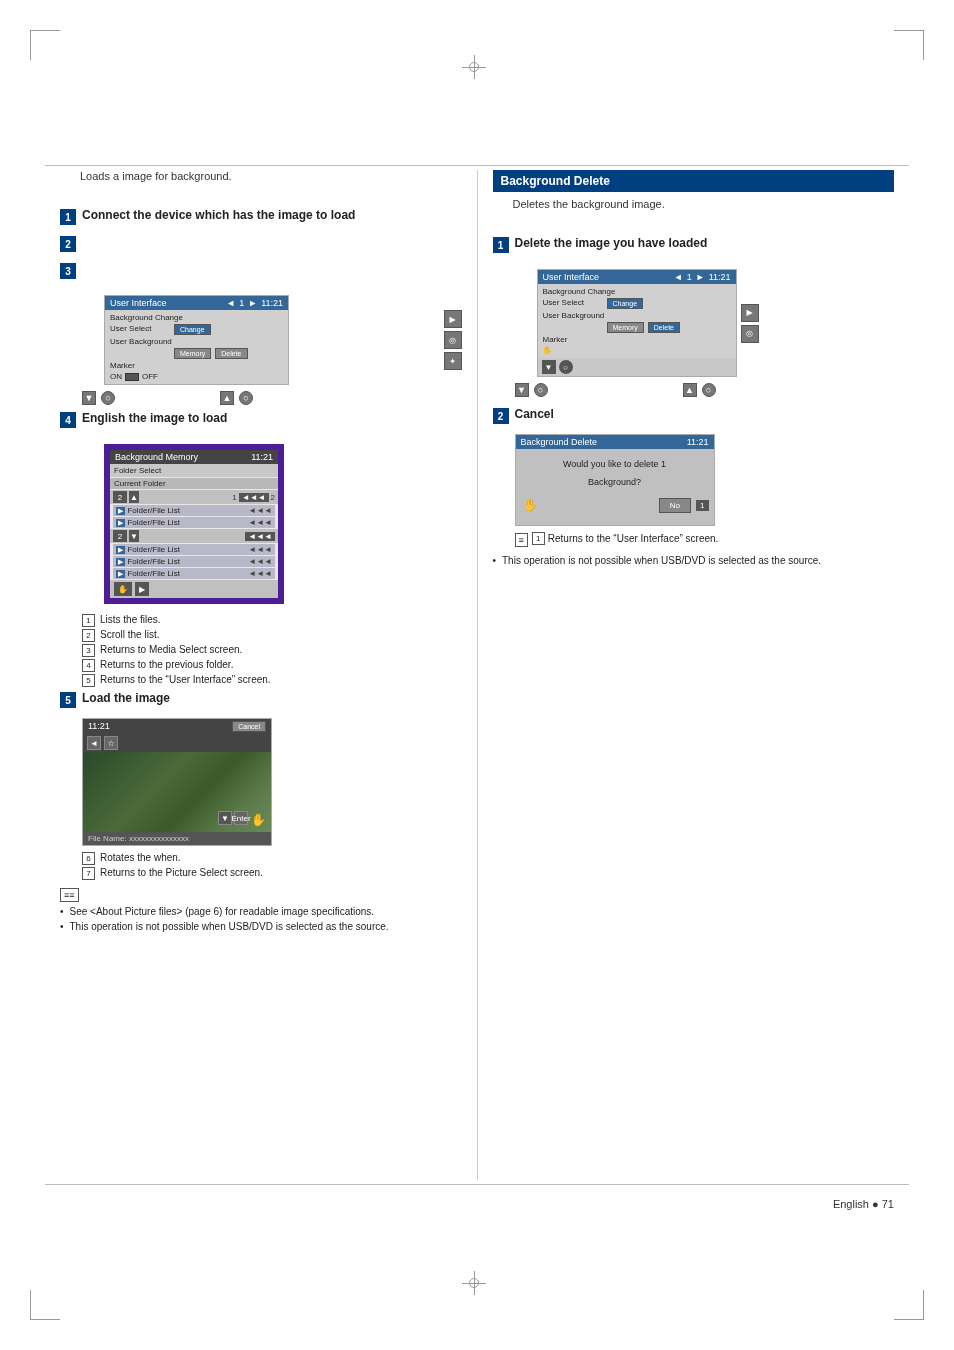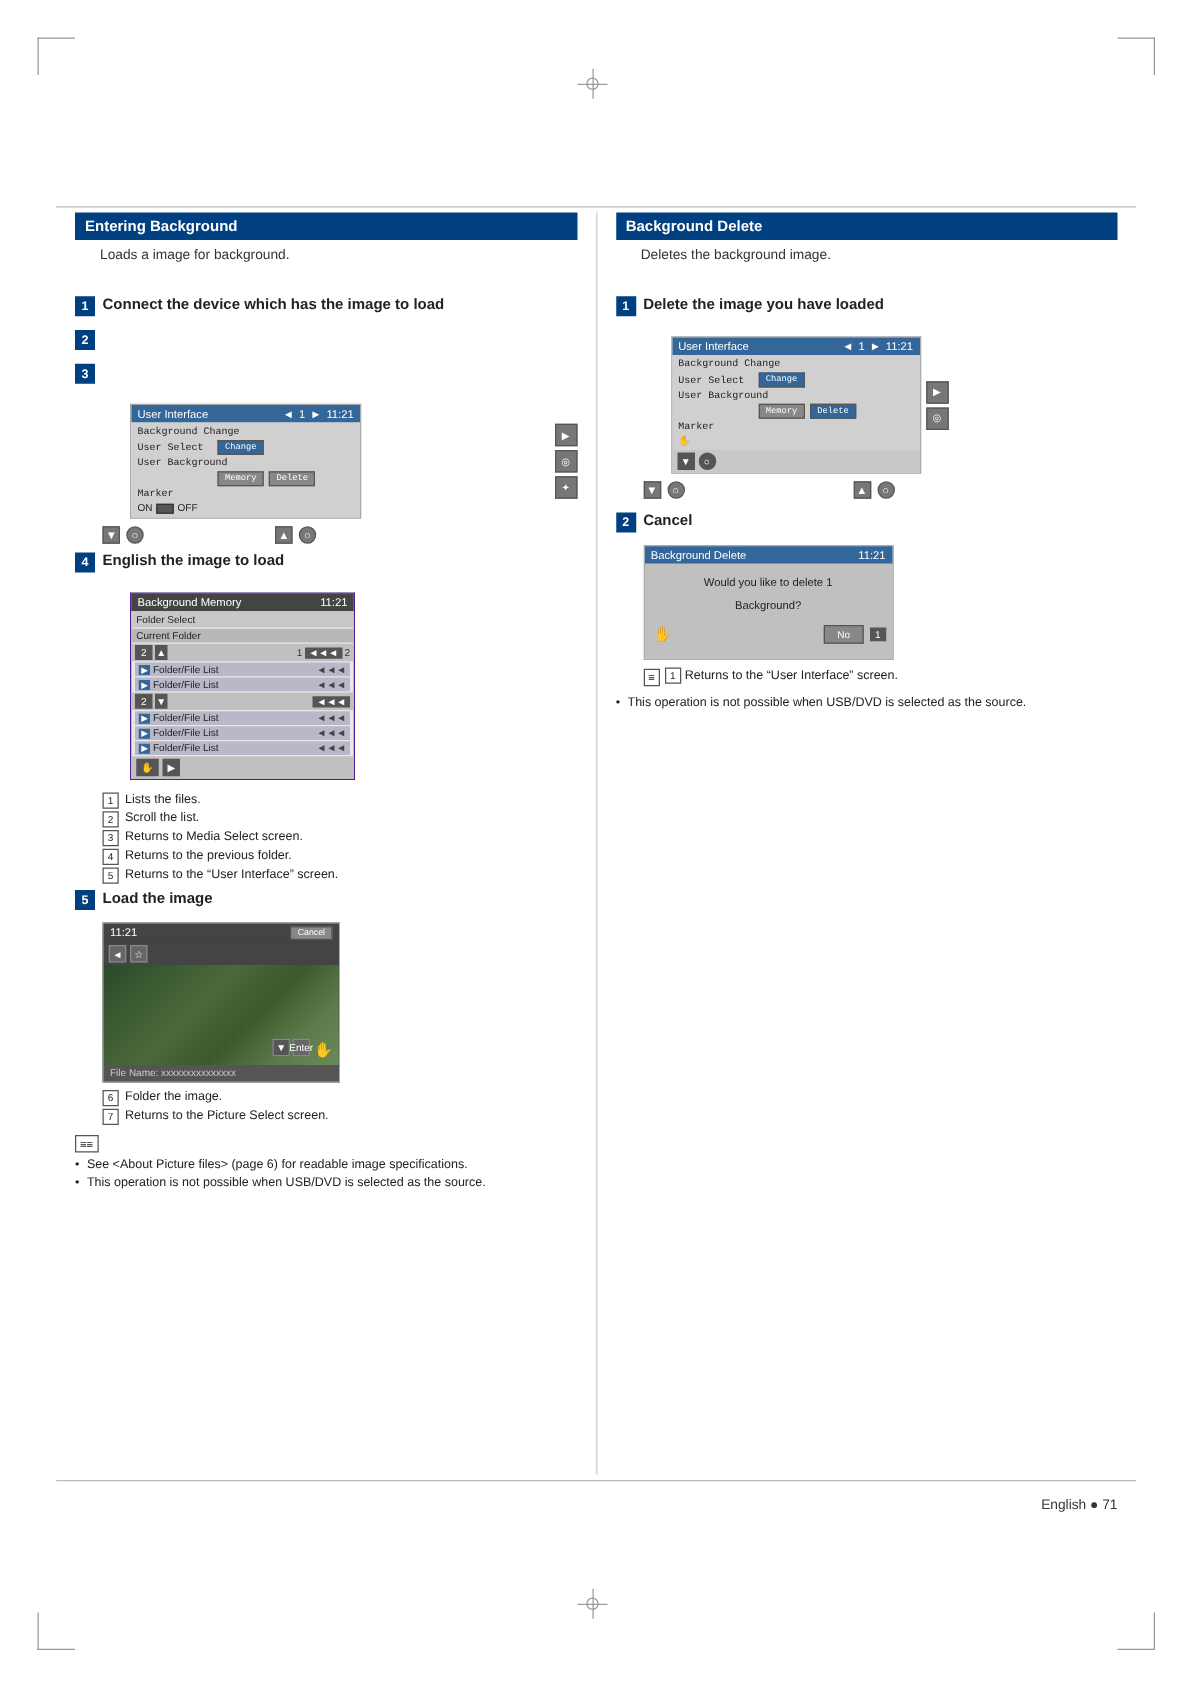--- a/index.html
+++ b/index.html
@@ -159,24 +159,22 @@
       font-size: 9px;
     }
 
     .ui-mock-body {
       padding: 3px 5px;
       background: #d0d0d0;
     }
 
     .ui-mock-row {
       display: flex;
-      align-items: center;
       margin-bottom: 2px;
       gap: 4px;
-      font-family: Liberation Mono, monospace;
     }
 
     .ui-mock-label {
       font-size: 8px;
       color: #222;
       min-width: 80px;
     }
 
     .ui-mock-btn {
       background: #888;
@@ -186,21 +184,21 @@
       border: 1px solid #555;
       cursor: pointer;
     }
 
     .ui-mock-btn-blue {
       background: #336699;
     }
 
     
     .bg-memory-mock {
-      border: 1px solid #4c1d95;
+      border: 6px solid #4c1d95;
       background: #e8e8e8;
       margin: 6px 0 6px 22px;
       font-size: 9px;
       width: 180px;
     }
 
     .bg-memory-header {
       background: #444;
       color: #fff;
       padding: 2px 5px;
@@ -361,21 +359,20 @@
   <div class="crosshair-circle"></div>
 </div>
 
 <div class="h-line h-line-top"></div>
 <div class="h-line h-line-bot"></div>
 
 <div class="main-content">
 
   <div class="left-col">
 
-    <div class="section-header">Entering Background</div>
     <div class="section-subtitle">Loads a image for background.</div>
 
     <div class="step">
       <div class="step-number">1</div>
       <div>
         <div class="step-text">Connect the device which has the image to load</div>
       </div>
     </div>
 
     <div class="step">
@@ -551,21 +548,21 @@
           <div style="width:14px;height:14px;background:#666;border:1px solid #888;color:#fff;font-size:8px;display:flex;align-items:center;justify-content:center;">Enter</div>
           <div style="width:18px;height:18px;display:flex;align-items:center;justify-content:center;color:#fff;font-size:12px;">✋</div>
         </div>
       </div>
       <div class="load-img-footer">File Name: xxxxxxxxxxxxxxx</div>
     </div>
 
     <div class="num-list">
       <div class="num-list-item">
         <div class="num-box">6</div>
-        <span>Folder the image.</span>
+        <span>Rotates the when.</span>
       </div>
       <div class="num-list-item">
         <div class="num-box">7</div>
         <span>Returns to the Picture Select screen.</span>
       </div>
     </div>
 
     <div class="notes-section">
       <div style="display:flex;align-items:center;gap:3px;margin-bottom:4px;">
         <div style="border:1px solid #555;padding:1px 3px;font-size:9px;font-weight:bold;">≡≡</div>

